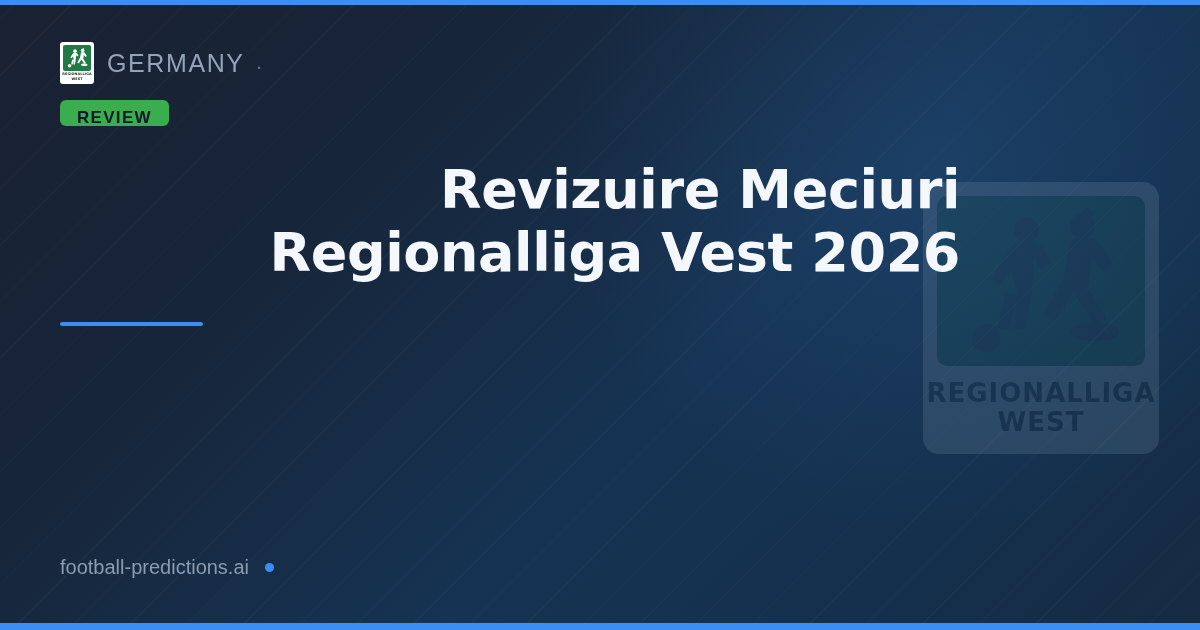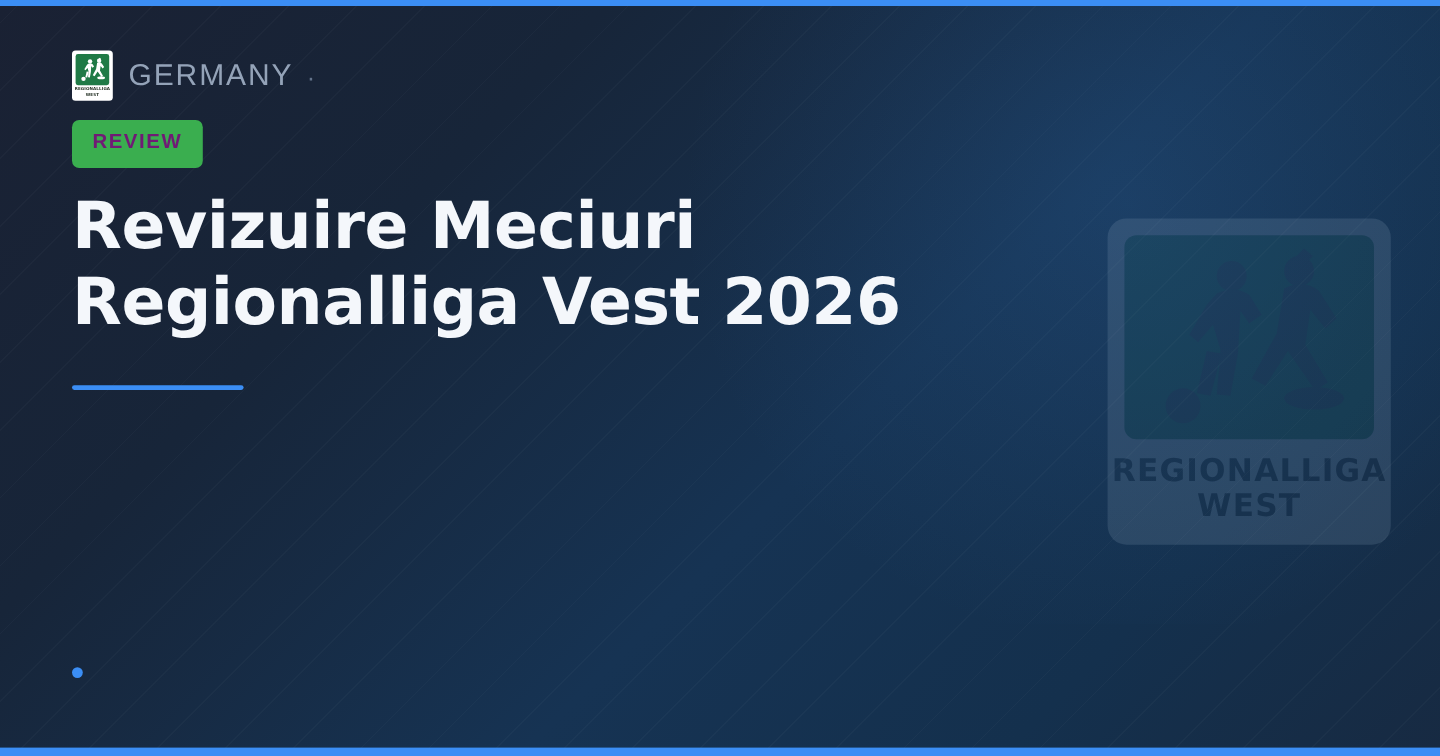--- a/index.html
+++ b/index.html
@@ -119,38 +119,39 @@
     color:#94a3b8;
     white-space:nowrap;
     display:flex; align-items:center; gap:11px;
   }
   #crumb-sep { color:#64748b; font-size:21px; }
 
   #review-badge {
     display:inline-block;
     margin-top:14px;
     background:#3aae4f;
-    color:#701a75;
+    color:#0f172a;
     font-size:17px;
     font-weight:bold;
     letter-spacing:1.3px;
-    padding:9px 17px 14px 17px;
+    padding:9px 17px 0 17px;
     border-radius:6px;
     line-height:1;
   }
 
   #page-title {
-    margin-top:18px;
+    margin-top:32px;
     font-size:54px;
     font-weight:bold;
     color:#f4f7fb;
     line-height:1.16;
     letter-spacing:-0.4px;
     max-width:920px;
     font-family:"DejaVu Sans", sans-serif;
+    text-align:right;
   }
 
   #accent-rule {
     margin-top:38px;
     width:143px; height:4px;
     background:#3b8ef5;
     border-radius:2px;
   }
 
   #footer {
@@ -230,16 +231,17 @@
     </div>
 
     <div><span id="review-badge" style="background: rgb(58, 174, 79);">REVIEW</span></div>
 
     <h1 id="page-title" style="color: rgb(244, 247, 251);">Revizuire Meciuri Regionalliga Vest 2026</h1>
 
     <div id="accent-rule" style="background: rgb(59, 142, 245);"></div>
   </div>
 
   <div id="footer" style="color: rgb(139, 155, 176);">
+    <span>football-predictions.ai</span>
     <span id="footer-dot" style="background: rgb(59, 142, 245);"></span>
   </div>
 
 </div>
 
 </body></html>

